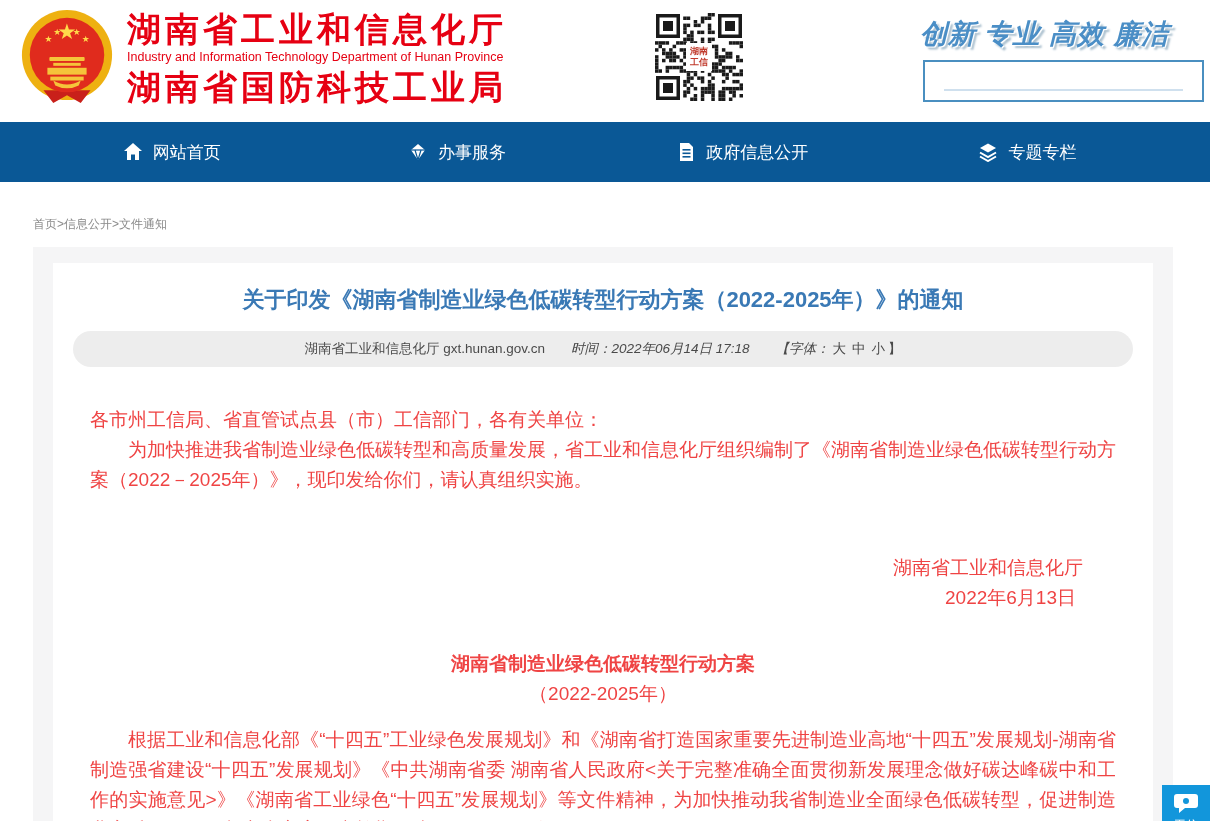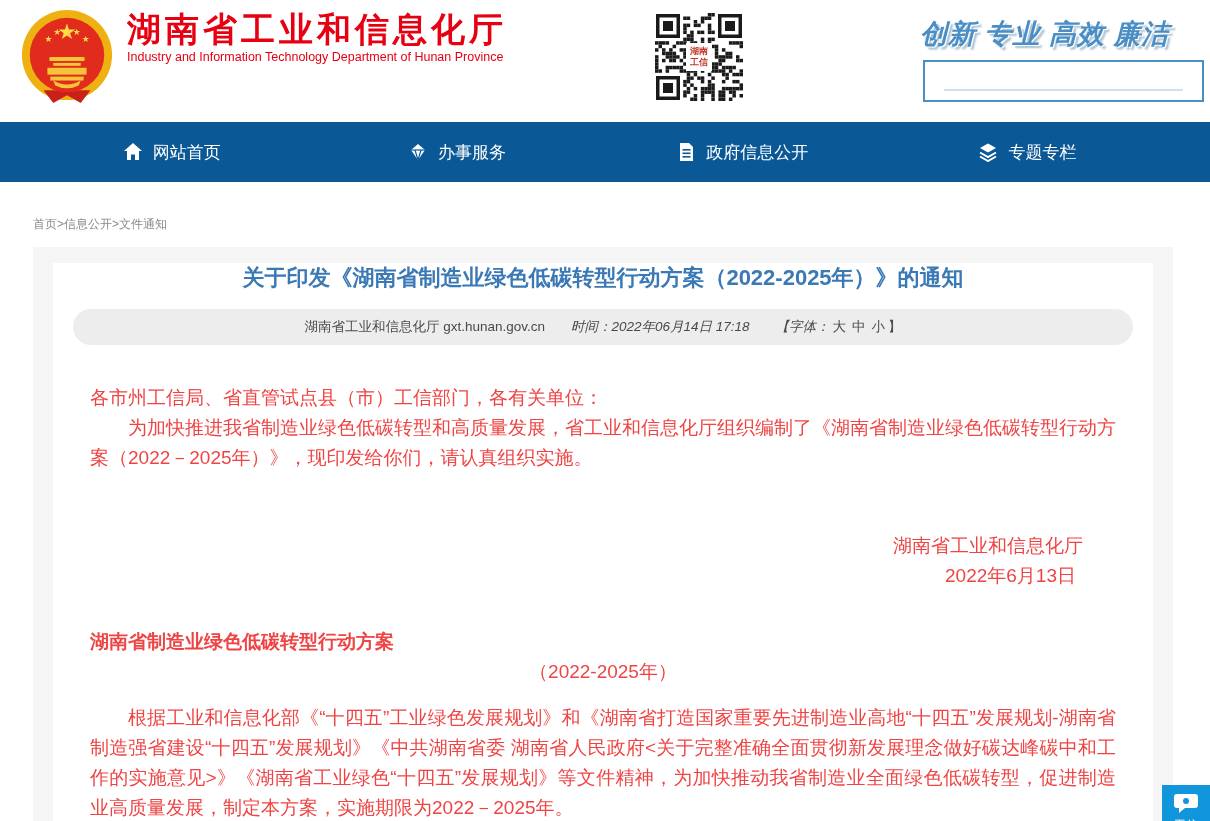--- a/index.html
+++ b/index.html
@@ -35,34 +35,34 @@
     color:#fff; font-size:17px; cursor:pointer; white-space:nowrap; }
   .nav-item .nicon { width:20px; height:20px; margin-right:10px; display:inline-block; }
 
   
   .breadcrumb { margin:34px 0 8px 33px; font-size:12px; color:#8a8a8a; height:16px; }
   .breadcrumb span { color:#8a8a8a; }
 
   
   .panel { position:absolute; left:33px; top:247px; width:1140px; height:574px; background:#f5f5f6; }
   .card { margin:16px 20px 0 20px; width:1100px; height:558px; background:#fff; overflow:hidden; }
-  .art-title { text-align:center; color:#3a79b5; font-size:22px;
+  .art-title { margin-top:22px; text-align:center; color:#3a79b5; font-size:22px;
     font-weight:bold; line-height:30px; }
   .meta { margin:16px 20px 0 20px; height:36px; background:#ededed; display:flex;
     align-items:center; justify-content:center; font-size:13.5px; color:#4a4a4a;border-radius:18px; }
   .meta .gap { margin-left:26px;font-style:italic; }
   .meta .fs { margin:0 3px; cursor:pointer; }
   .content { padding:0 37px; font-size:19px; color:#ef4444; }
   .p { line-height:30px; text-align:justify; }
   .indent { text-indent:2em; }
   .p1 { margin-top:38px; }
   .sig { margin-top:58px; text-align:right; }
   .sig-org { line-height:30px; padding-right:33px; }
   .sig-date { line-height:30px; padding-right:40px; }
-  .doc-title { margin-top:36px; font-weight:bold; line-height:30px; }
+  .doc-title { margin-top:36px; text-align:center; font-weight:bold; line-height:30px; }
   .doc-sub { text-align:center; line-height:30px; }
   .p3 { margin-top:16px; }
 
   
   .widget { position:absolute; left:1162px; top:785px; width:48px; height:64px;
     background:#1296db; color:#fff; text-align:center; cursor:pointer; }
   .widget svg { margin-top:7px; }
   .widget .wlabel { font-size:12px; line-height:14px; }
 </style>
 </head>
@@ -82,20 +82,21 @@
       <rect x="32" y="50" width="36" height="4" rx="1" fill="#f5c43a"></rect>
       <rect x="36" y="56" width="28" height="3" fill="#f5c43a"></rect>
       <rect x="30" y="61" width="40" height="7" fill="#f5c43a"></rect>
       <rect x="33" y="70" width="34" height="4" fill="#f5c43a"></rect>
       <path d="M36 74 Q50 82 64 74 L62 79 Q50 85 38 79 Z" fill="#f5c43a"></path>
     </svg>
   </div>
   <div class="titles">
     <div class="org-cn">湖南省工业和信息化厅</div>
     <div class="org-en">Industry and Information Technology Department of Hunan Province</div>
+    <div class="org-cn2">湖南省国防科技工业局</div>
   </div>
   <div class="qr">
     <svg id="qr-noise" width="88" height="88" viewBox="0 0 88 88">
       <rect x="0" y="0" width="88" height="88" fill="#fff"></rect>
       <g fill="#1a1a1a">
         <rect x="1" y="1" width="24" height="24"></rect>
           <rect x="63" y="1" width="24" height="24"></rect>
           <rect x="1" y="63" width="24" height="24"></rect>
       </g>
       <g fill="#fff">

